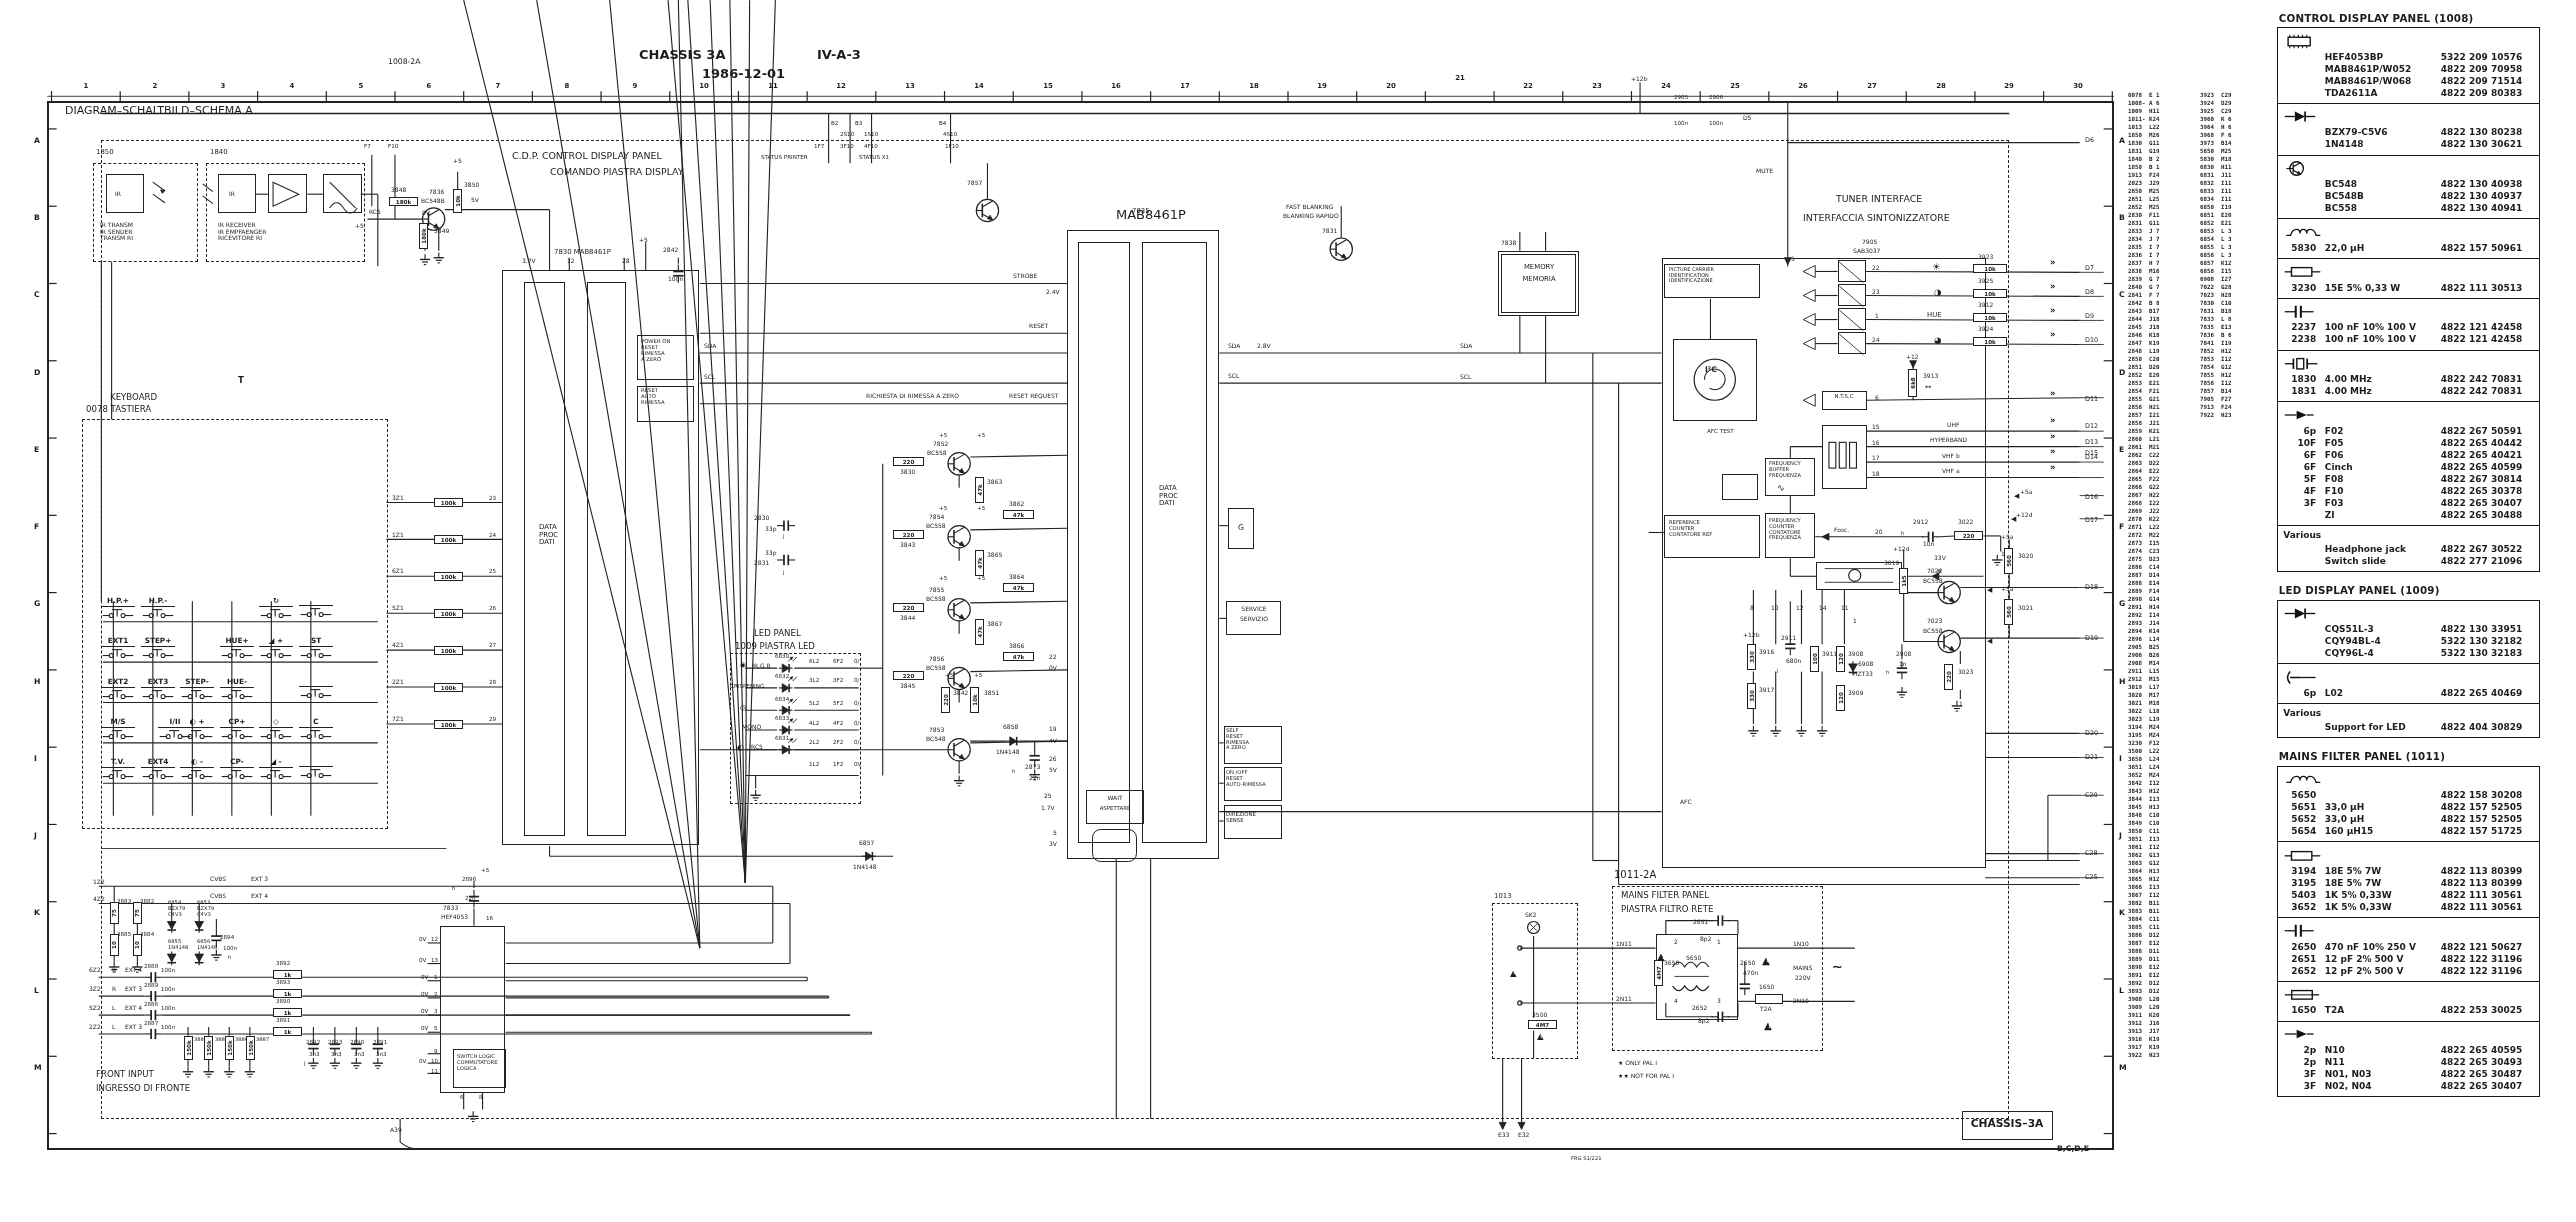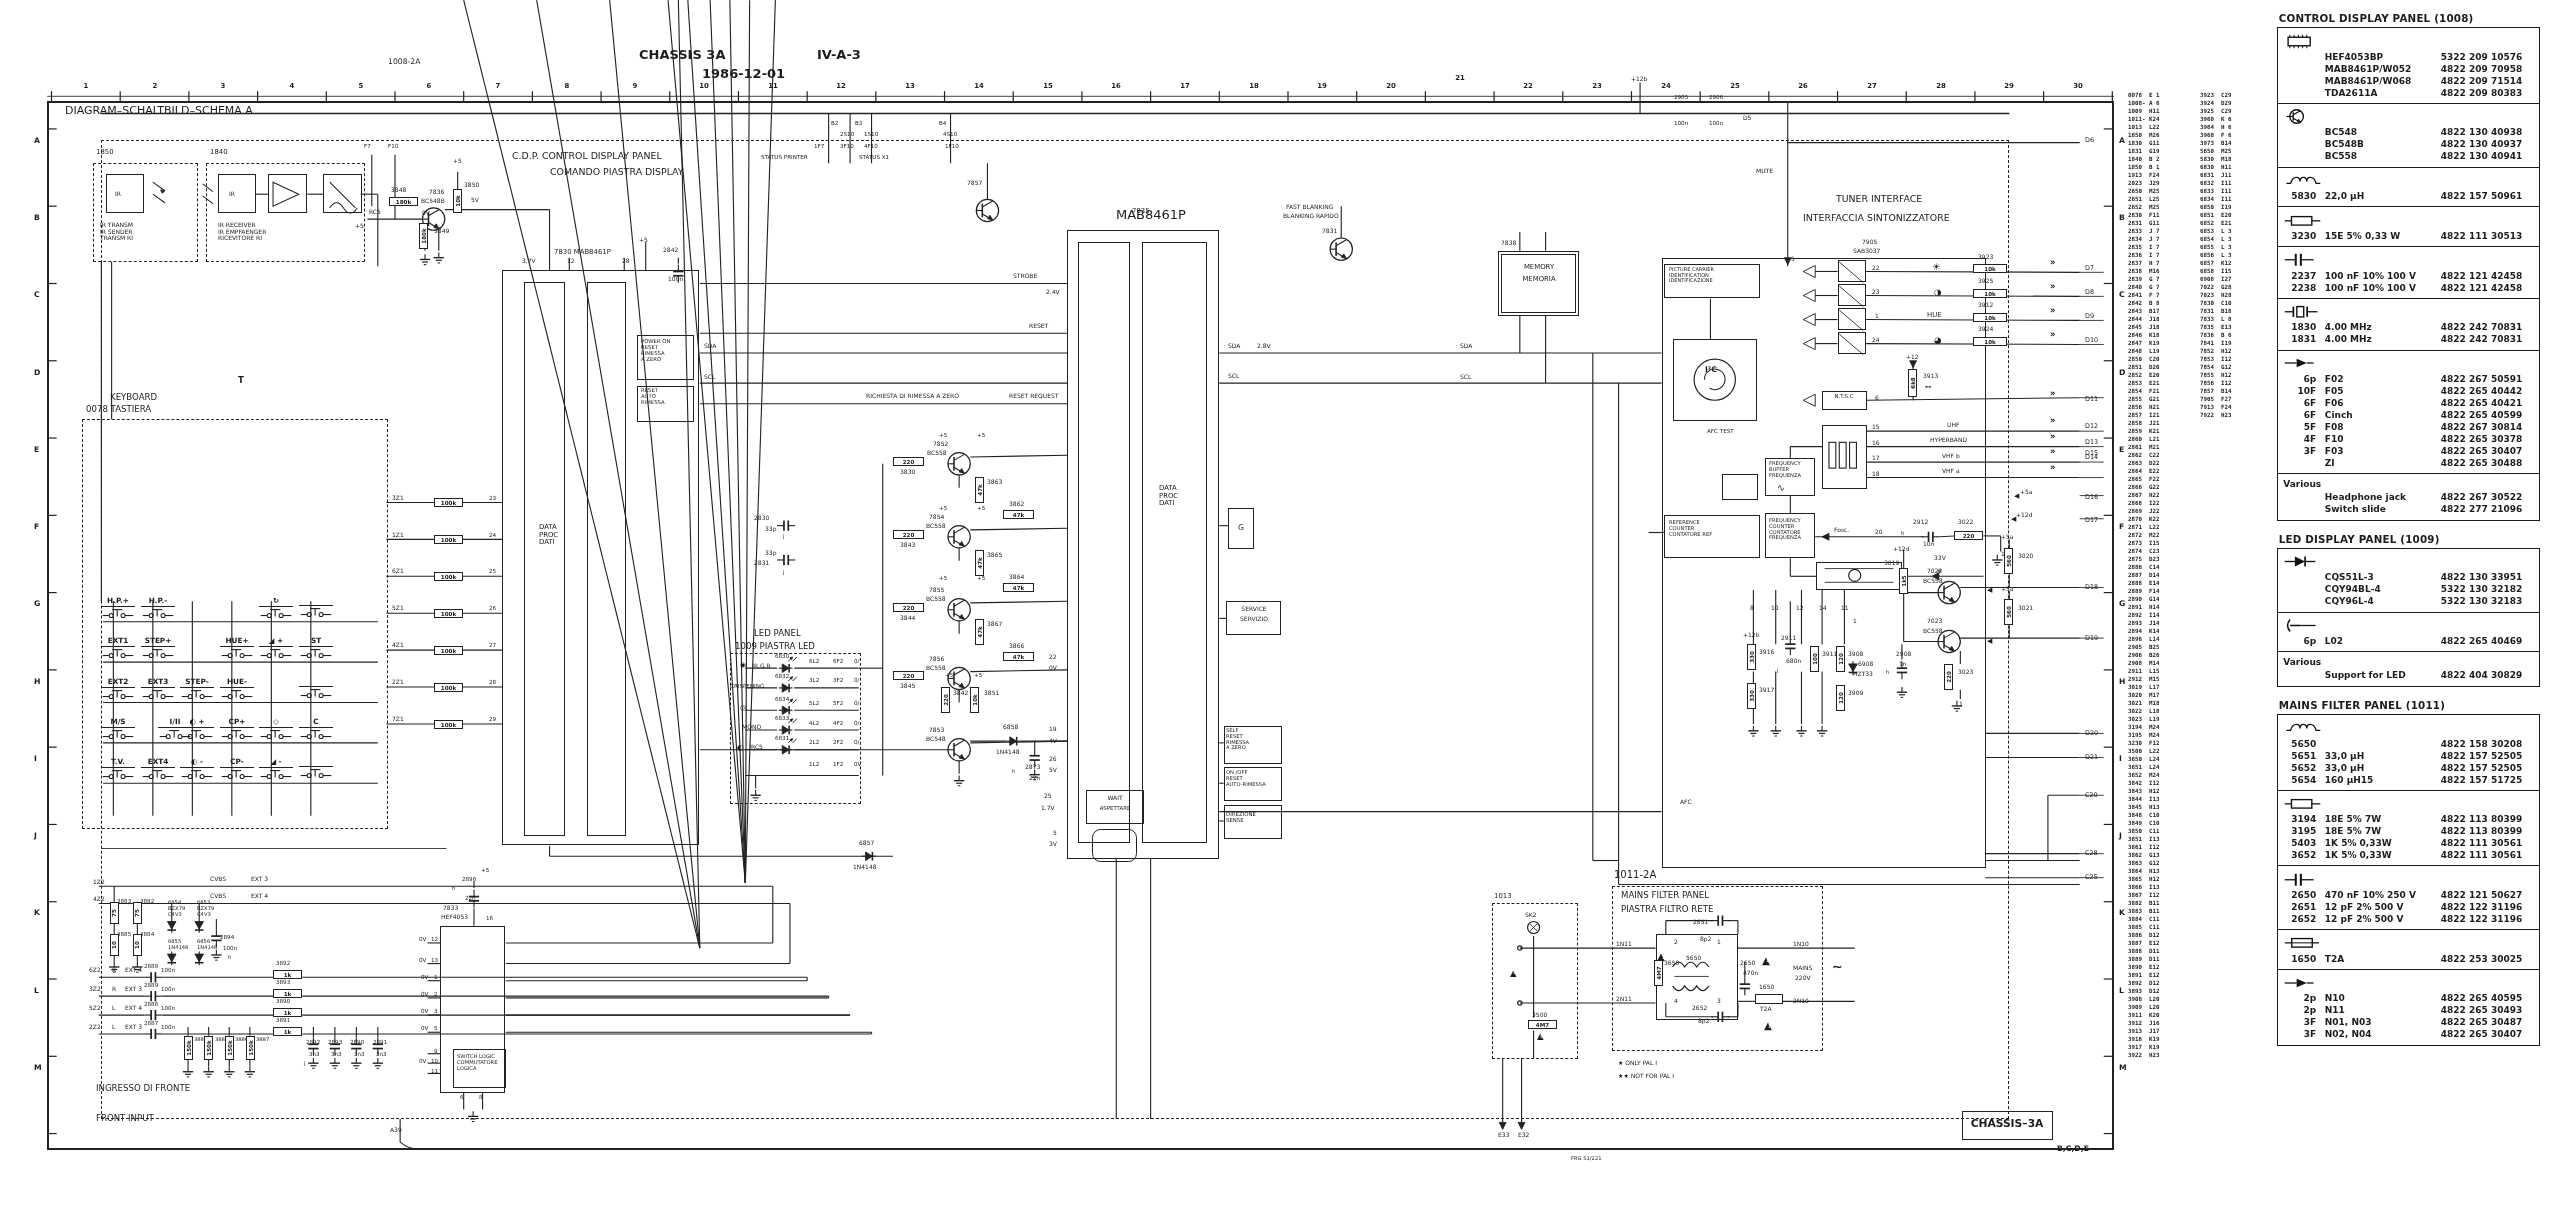--- a/index.html
+++ b/index.html
@@ -1091,21 +1091,21 @@
       <div class="lbl" style="left: 256px; top: 1037px; font-size: 5.2px;">3887</div>
       <div class="lbl" style="left: 306px; top: 1039px; font-size: 5.6px;">2892</div>
       <div class="lbl" style="left: 309px; top: 1051px; font-size: 5.6px;">3n3</div>
       <div class="lbl" style="left: 304px; top: 1061px; font-size: 5.2px;">j</div>
       <div class="lbl" style="left: 328px; top: 1039px; font-size: 5.6px;">2893</div>
       <div class="lbl" style="left: 331px; top: 1051px; font-size: 5.6px;">3n3</div>
       <div class="lbl" style="left: 350px; top: 1039px; font-size: 5.6px;">2890</div>
       <div class="lbl" style="left: 354px; top: 1051px; font-size: 5.6px;">3n3</div>
       <div class="lbl" style="left: 373px; top: 1039px; font-size: 5.6px;">2891</div>
       <div class="lbl" style="left: 376px; top: 1051px; font-size: 5.6px;">3n3</div>
-      <div class="lbl" style="left: 96px; top: 1070px; font-size: 8.6px; margin-top: 44px;">FRONT  INPUT</div>
+      <div class="lbl" style="left: 96px; top: 1070px; font-size: 8.6px;">FRONT  INPUT</div>
       <div class="lbl" style="left: 96px; top: 1084px; font-size: 8.6px;">INGRESSO  DI  FRONTE</div>
       <div class="lbl" style="left: 443px; top: 905px; font-size: 6px;">7833</div>
       <div class="lbl" style="left: 441px; top: 914px; font-size: 6px;">HEF4053</div>
       <div class="lbl" style="left: 419px; top: 936px; font-size: 5.6px;">0V</div>
       <div class="lbl" style="left: 431px; top: 936px; font-size: 5.6px;">12</div>
       <div class="lbl" style="left: 419px; top: 957px; font-size: 5.6px;">0V</div>
       <div class="lbl" style="left: 431px; top: 957px; font-size: 5.6px;">13</div>
       <div class="lbl" style="left: 421px; top: 974px; font-size: 5.6px;">0V</div>
       <div class="lbl" style="left: 434px; top: 974px; font-size: 5.6px;">1</div>
       <div class="lbl" style="left: 421px; top: 991px; font-size: 5.6px;">0V</div>
@@ -1809,20 +1809,40 @@
             <span class="pp-part">4822 209 71514</span>
           </div>
           <div class="pp-row">
             <span class="pp-qty"></span>
             <span class="pp-val">TDA2611A</span>
             <span class="pp-part">4822 209 80383</span>
           </div>
         </div>
         <div class="pp-group">
           <div class="pp-icon">
+            <svg width="34" height="17" viewBox="0 0 40 20">
+              <line x1="2" y1="10" x2="14" y2="10" stroke="#111" stroke-width="1.6"></line>
+              <polygon points="14,4 14,16 26,10" fill="#111"></polygon>
+              <line x1="26" y1="4" x2="26" y2="16" stroke="#111" stroke-width="2"></line>
+              <line x1="26" y1="10" x2="38" y2="10" stroke="#111" stroke-width="1.6"></line>
+            </svg>
+          </div>
+          <div class="pp-row">
+            <span class="pp-qty"></span>
+            <span class="pp-val">BZX79-C5V6</span>
+            <span class="pp-part">4822 130 80238</span>
+          </div>
+          <div class="pp-row">
+            <span class="pp-qty"></span>
+            <span class="pp-val">1N4148</span>
+            <span class="pp-part">4822 130 30621</span>
+          </div>
+        </div>
+        <div class="pp-group">
+          <div class="pp-icon">
             <svg width="34" height="19" viewBox="0 0 40 22">
               <circle cx="16" cy="11" r="8" fill="none" stroke="#111" stroke-width="1.6"></circle>
               <line x1="12" y1="6" x2="12" y2="16" stroke="#111" stroke-width="1.6"></line>
               <line x1="4" y1="11" x2="12" y2="11" stroke="#111" stroke-width="1.4"></line>
               <line x1="12" y1="9" x2="21" y2="4" stroke="#111" stroke-width="1.4"></line>
               <line x1="12" y1="13" x2="21" y2="18" stroke="#111" stroke-width="1.4"></line>
               <polygon points="21,18 16,16.5 18.5,13.5" fill="#111"></polygon>
             </svg>
           </div>
           <div class="pp-row">

